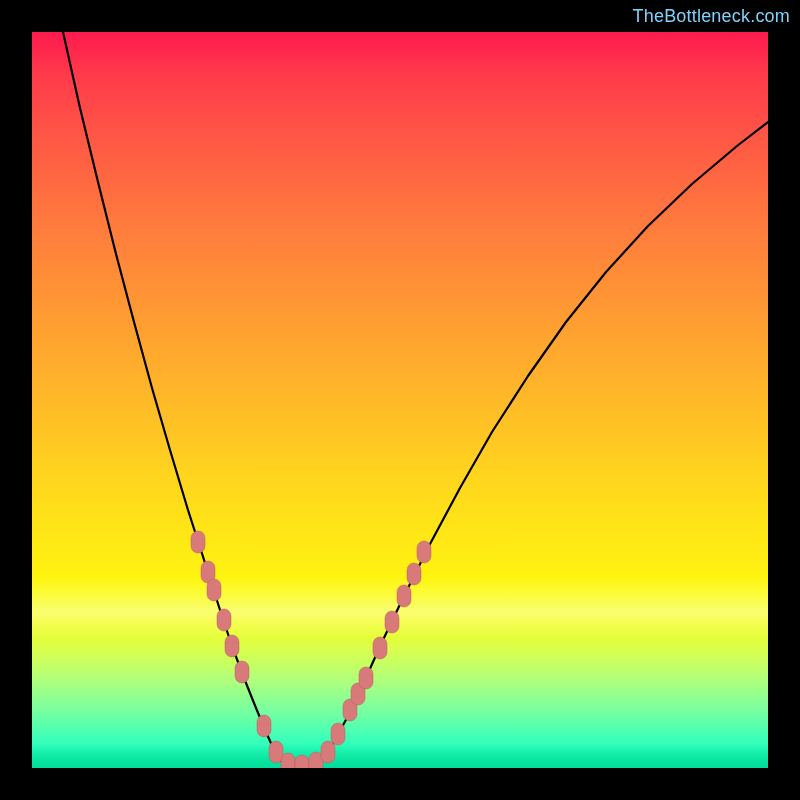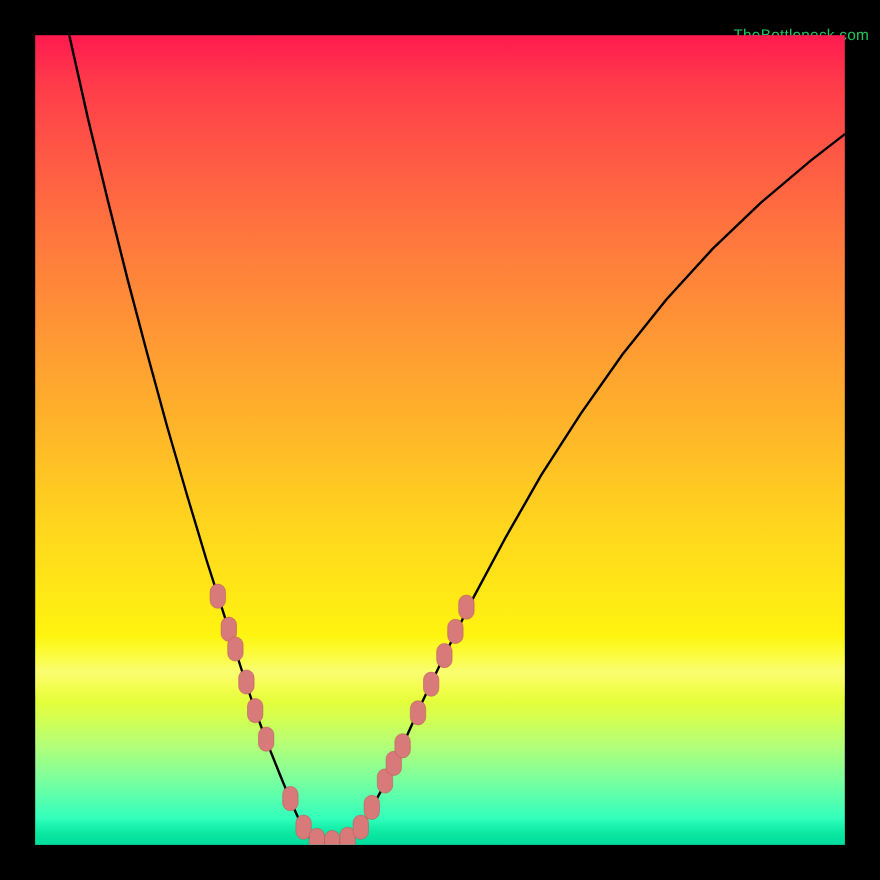--- a/index.html
+++ b/index.html
@@ -82,24 +82,24 @@
     height: 100%;
     pointer-events: none;
   }
   .bead {
     fill: #d87a7a;
     stroke: #b85c5c;
     stroke-width: 0.5;
   }
   .watermark {
     position: absolute;
-    top: 23px;
+    top: 6px;
     right: 10px;
-    color: #22c55e;
-    font-size: 14px;
+    color: #7dd3fc;
+    font-size: 18px;
     letter-spacing: 0.2px;
     user-select: none;
   }
 </style>
 </head>
 <body>
 
 <div class="frame">
   <div class="watermark">TheBottleneck.com</div>
   <div class="plot-area">

